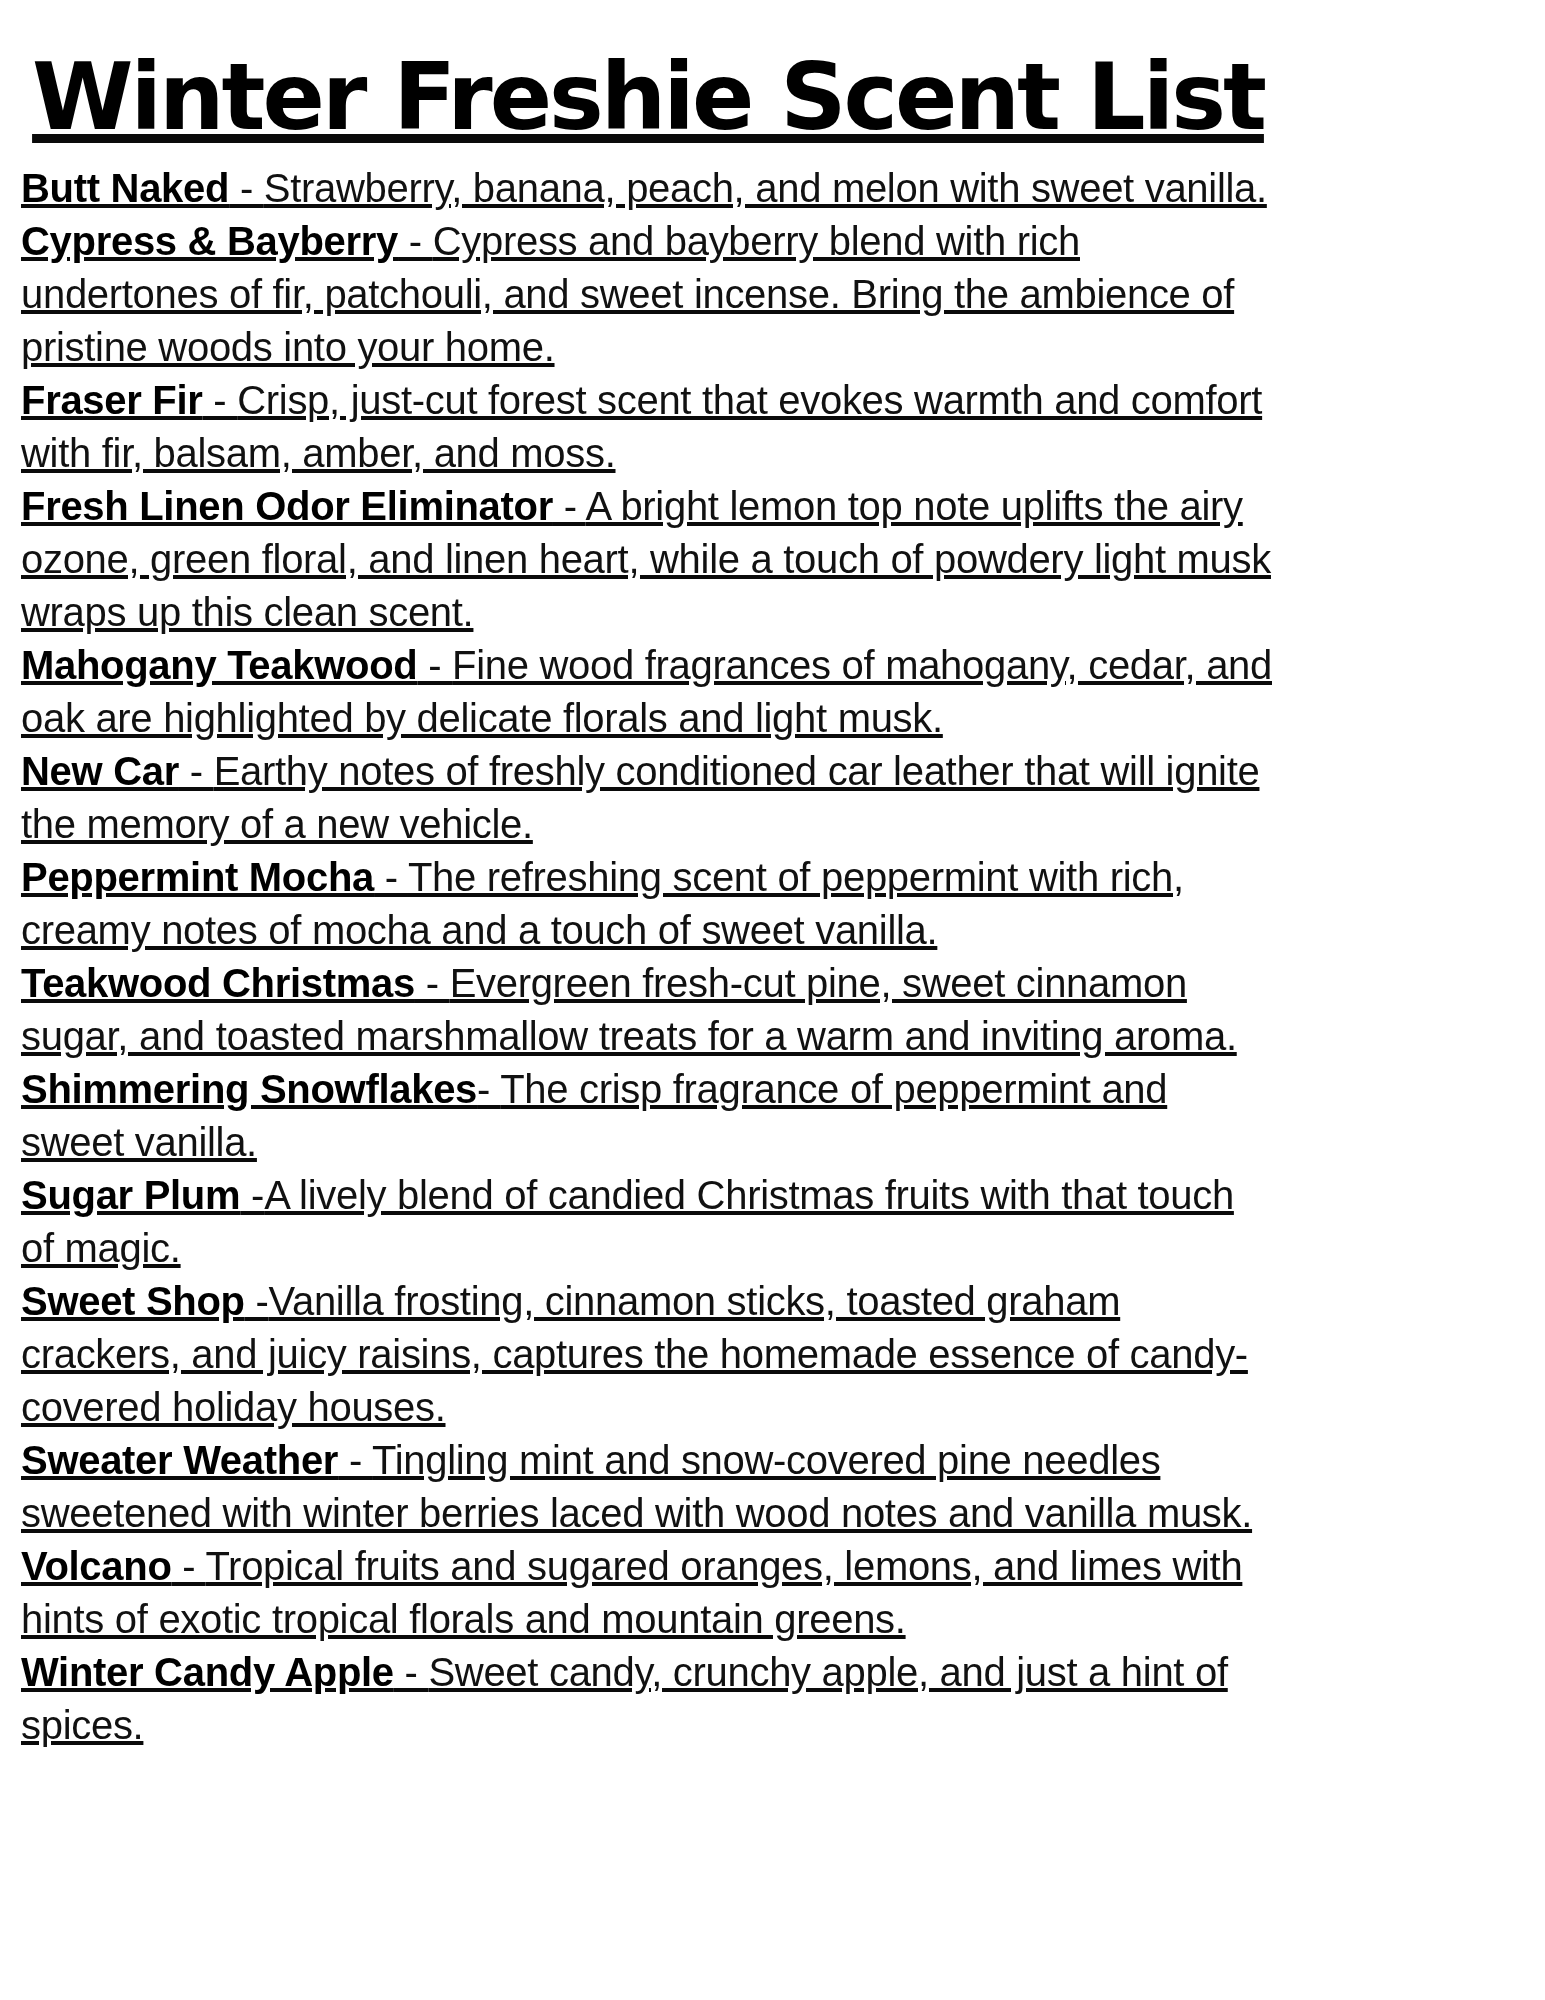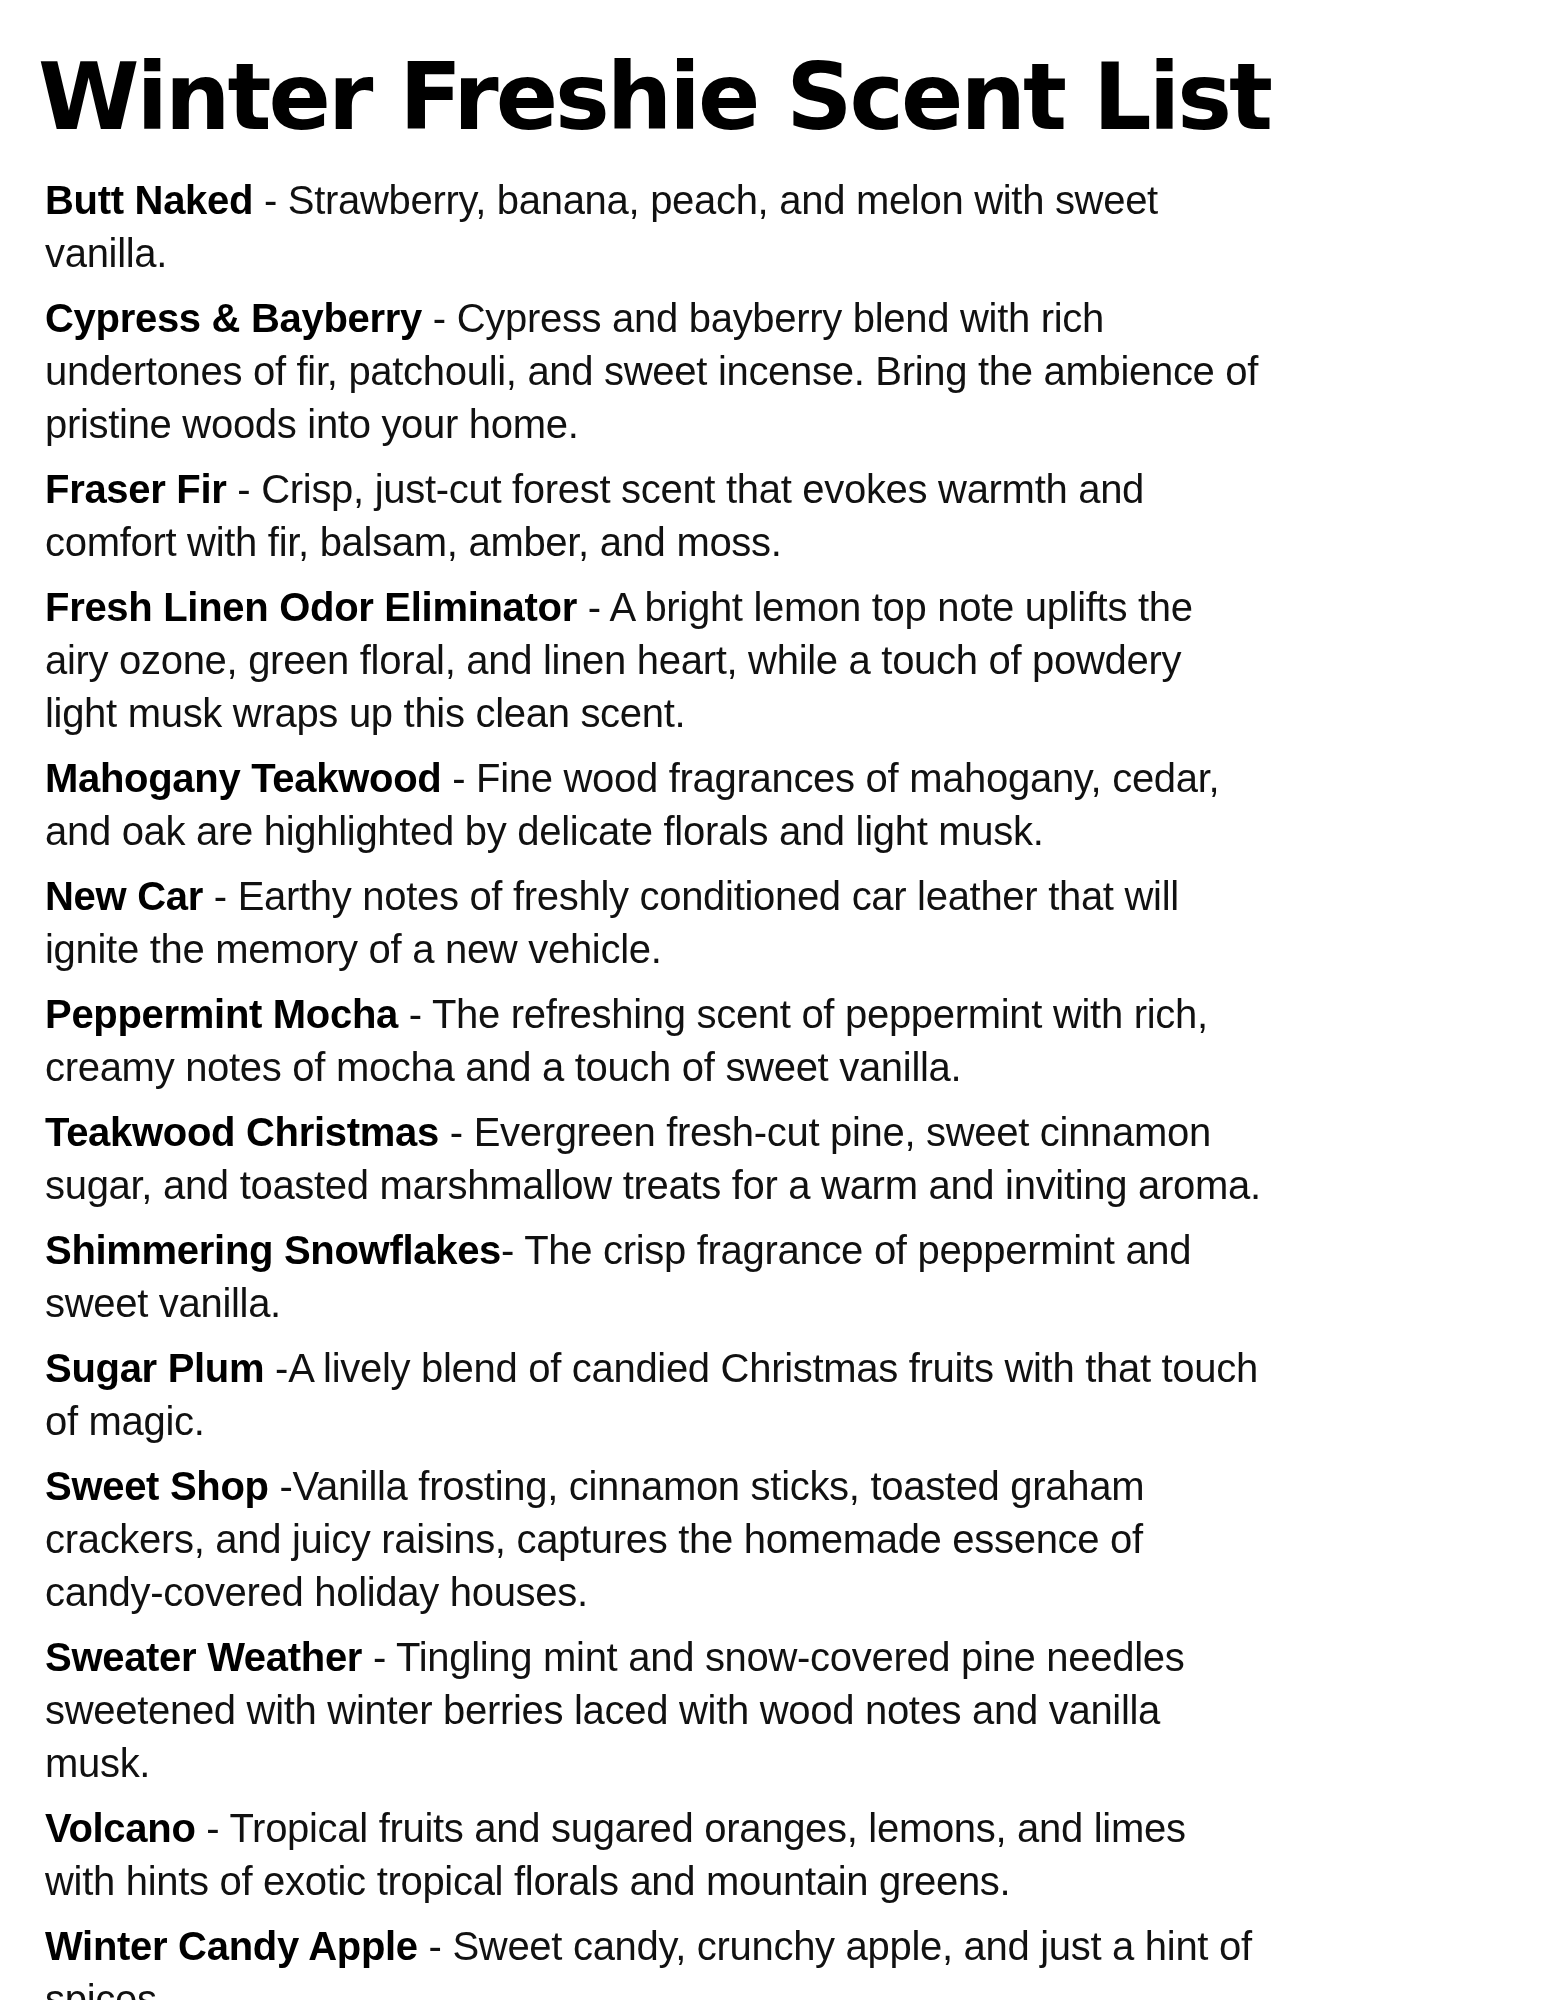--- a/index.html
+++ b/index.html
@@ -10,42 +10,43 @@
   body {
     width: 1545px;
     height: 2000px;
     overflow: hidden;
     color: #0a0a0a;
   }
   .page {
     box-sizing: border-box;
     width: 1310px;
     height: 2000px;
-    padding: 0 35px 0 33px;
+    padding: 0 35px 0 21px;
+    text-decoration: underline;
   }
   .title {
     font-family: "DejaVu Sans", sans-serif;
     font-weight: bold;
     font-size: 92px;
     line-height: 104px;
     letter-spacing: -3px;
     text-align: center;
     color: #000000;
     margin: 0;
     padding: 46px 0 12px 0;
   }
   .scent-list {
     font-family: "Liberation Sans", sans-serif;
     font-size: 40px;
     line-height: 53px;
     color: #111111;
     letter-spacing: -0.3px;
   }
   .scent {
-    margin: 12px;
+    margin: 0;
     padding: 0;
   }
   .scent .name {
     font-weight: bold;
     color: #000000;
   }
   .scent .sep {
     font-weight: normal;
   }
   .scent .desc {

